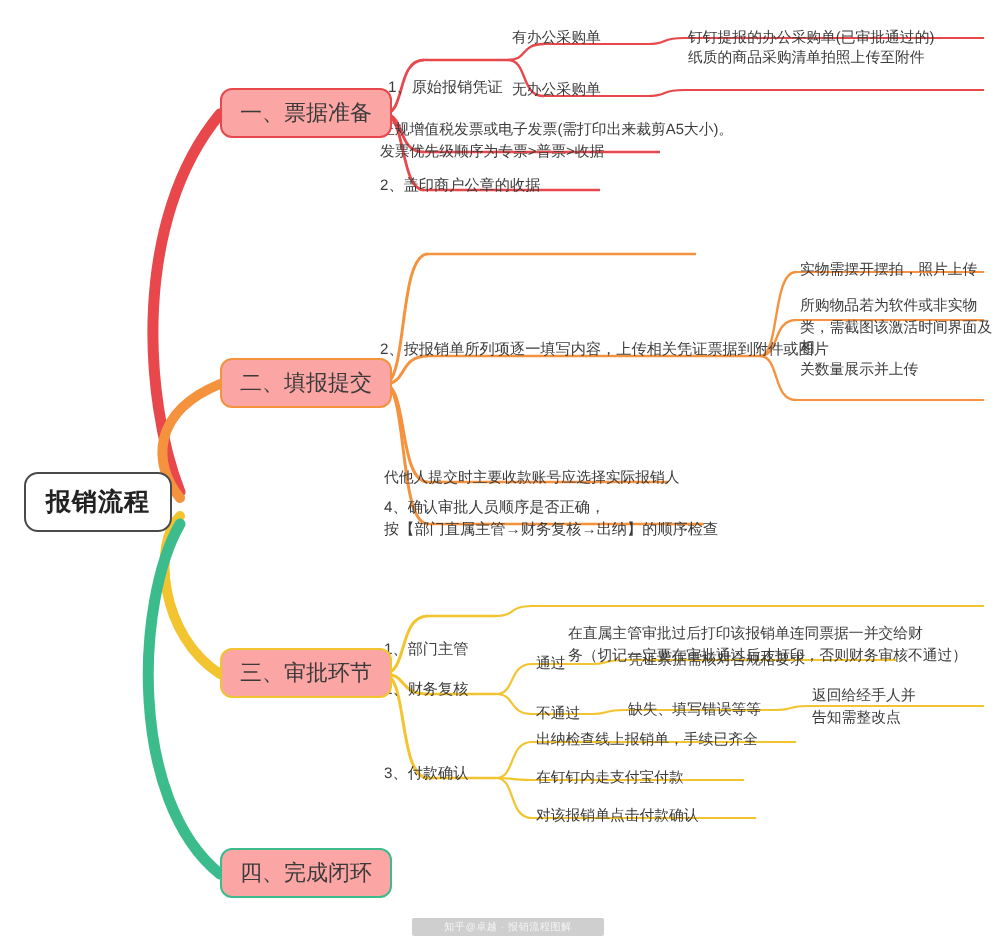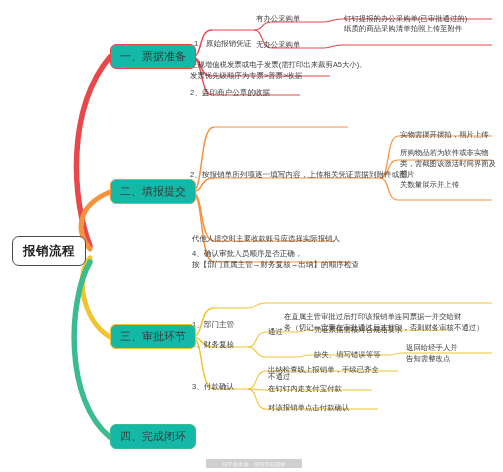--- a/index.html
+++ b/index.html
@@ -17,21 +17,21 @@
   #root-node{
     left:12px;top:236px;width:74px;height:30px;
     border:1.4px solid #4a4a4a;border-radius:7px;background:#ffffff;
     display:flex;align-items:center;justify-content:center;
     font-size:12.5px;font-weight:bold;color:#222;letter-spacing:.5px;
     z-index:6;
   }
 
   
   .topic{
-    height:25px;padding:0 9px;border-radius:6px;background:#14b8a6;
+    height:25px;padding:0 9px;border-radius:6px;background:#fca5a5;
     display:flex;align-items:center;justify-content:center;
     font-size:11px;color:#3a3a3a;white-space:nowrap;z-index:5;border:1.2px solid;
   }
   #topic-1{left:110px;top:44px;border-color:#e8484c;}
   #topic-2{left:110px;top:179px;border-color:#f5923e;text-align:right;}
   #topic-3{left:110px;top:324px;border-color:#f2c430;}
   #topic-4{left:110px;top:424px;border-color:#3cbc8d;}
 
   
   .leaf{
@@ -143,21 +143,21 @@
   <div class="node leaf" style="left:400px;top:130px;">实物需摆开摆拍，照片上传</div>
   <div class="node leaf" style="left:400px;top:148px;width:98px;">所购物品若为软件或非实物
 类，需截图该激活时间界面及相
 关数量展示并上传</div>
 
   <div class="node leaf num" style="left:192px;top:320px;">1、部门主管</div>
   <div class="node leaf" style="left:268px;top:312px;width:230px;margin-left:16px;">在直属主管审批过后打印该报销单连同票据一并交给财
 务（切记一定要在审批通过后才打印，否则财务审核不通过）</div>
   <div class="node leaf num" style="left:192px;top:340px;">2、财务复核</div>
   <div class="node leaf" style="left:268px;top:327px;">通过</div>
-  <div class="node leaf" style="left:268px;top:372px;text-align:right;">不通过</div>
+  <div class="node leaf" style="left:268px;top:352px;text-align:right;">不通过</div>
   <div class="node leaf" style="left:314px;top:325px;">凭证票据需核对合规格要求</div>
   <div class="node leaf" style="left:314px;top:350px;">缺失、填写错误等等</div>
   <div class="node leaf" style="left:406px;top:343px;">返回给经手人并
 告知需整改点</div>
   <div class="node leaf num" style="left:192px;top:382px;">3、付款确认</div>
   <div class="node leaf" style="left:268px;top:365px;">出纳检查线上报销单，手续已齐全</div>
   <div class="node leaf" style="left:268px;top:384px;">在钉钉内走支付宝付款</div>
   <div class="node leaf" style="left:268px;top:403px;">对该报销单点击付款确认</div>
 
   <div id="wm">知乎@卓越 · 报销流程图解</div>

